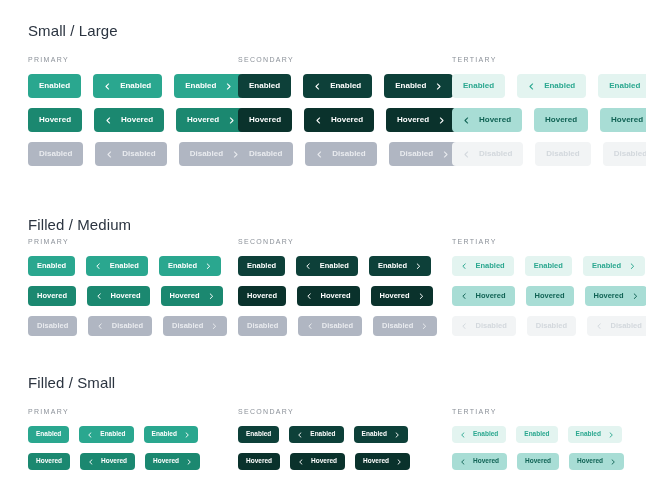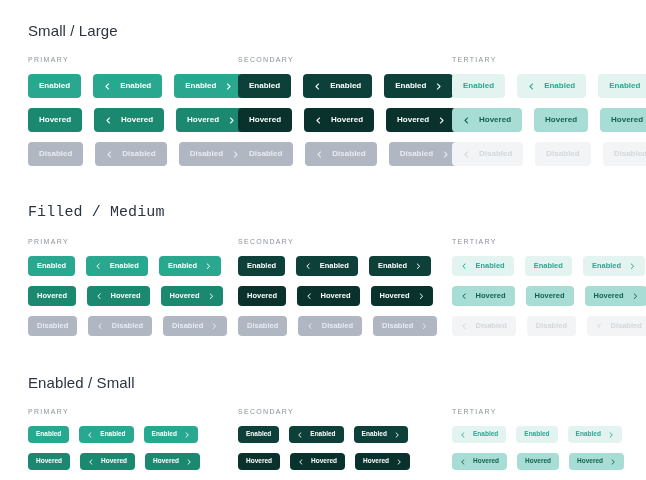--- a/index.html
+++ b/index.html
@@ -266,21 +266,21 @@
             <div class="btn size-large v-tertiary-disabled">
               <span class="lbl">Disabled</span>
             </div>
             <div class="btn size-large v-tertiary-disabled">
               <span class="lbl">Disabled</span>
             </div>
           </div>
         </div>
       </div>
       <div class="section" style="top: 200px;">
-        <div class="section-title" style="top: 4px; font-family: Liberation Mono, monospace;">Filled / Medium</div>
+        <div class="section-title" style="top: 16px;">Filled / Medium</div>
         <div class="column" style="left: 28px;">
           <div class="col-label" style="position: absolute; top: 38px;">PRIMARY</div>
           <div class="row" style="position: absolute; top: 56px; gap: 11px;">
             <div class="btn size-medium v-primary-enabled">
               <span class="lbl">Enabled</span>
             </div>
             <div class="btn size-medium v-primary-enabled">
               <span class="chev">
                 <svg viewBox="0 0 10 10" fill="none">
                   <path d="M6.6 1.4 L2.8 5 L6.6 8.6" stroke="currentColor" stroke-width="1.5" stroke-linecap="round" stroke-linejoin="round"></path>
@@ -467,21 +467,21 @@
                 <svg viewBox="0 0 10 10" fill="none">
                   <path d="M6.6 1.4 L2.8 5 L6.6 8.6" stroke="currentColor" stroke-width="1.5" stroke-linecap="round" stroke-linejoin="round"></path>
                 </svg>
               </span>
               <span class="lbl">Disabled</span>
             </div>
           </div>
         </div>
       </div>
       <div class="section" style="top: 370px;">
-        <div class="section-title" style="top: 4px;">Enabled / Small</div>
+        <div class="section-title" style="top: 4px;">Filled / Small</div>
         <div class="column" style="left: 28px;">
           <div class="col-label" style="position: absolute; top: 38px;">PRIMARY</div>
           <div class="row" style="position: absolute; top: 56px; gap: 10px;">
             <div class="btn size-small v-primary-enabled">
               <span class="lbl">Enabled</span>
             </div>
             <div class="btn size-small v-primary-enabled">
               <span class="chev">
                 <svg viewBox="0 0 10 10" fill="none">
                   <path d="M6.6 1.4 L2.8 5 L6.6 8.6" stroke="currentColor" stroke-width="1.5" stroke-linecap="round" stroke-linejoin="round"></path>

